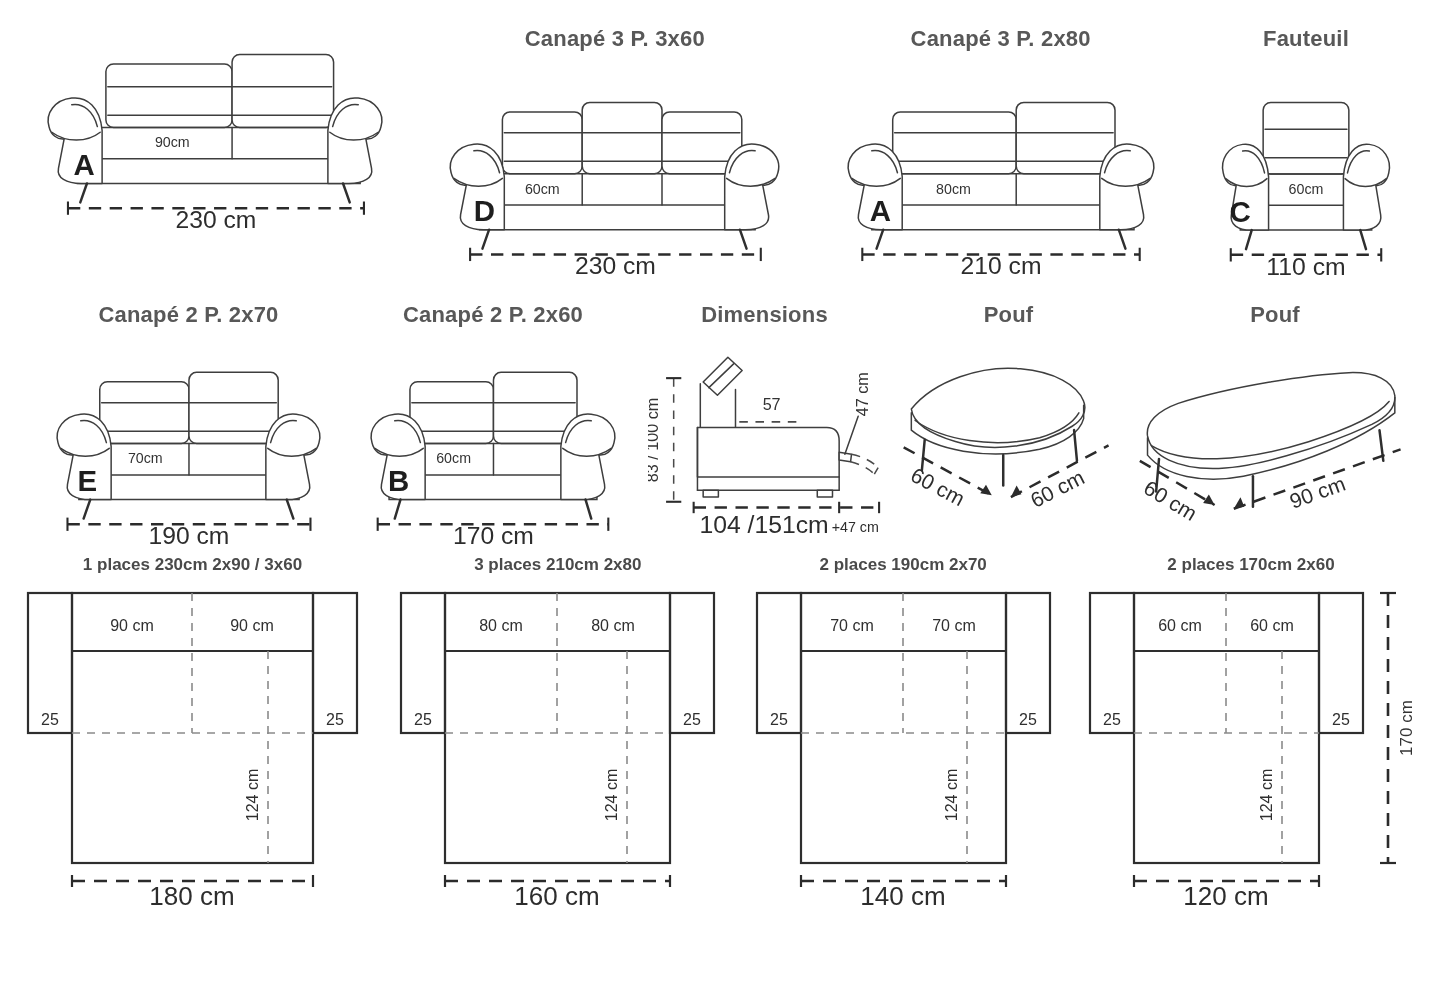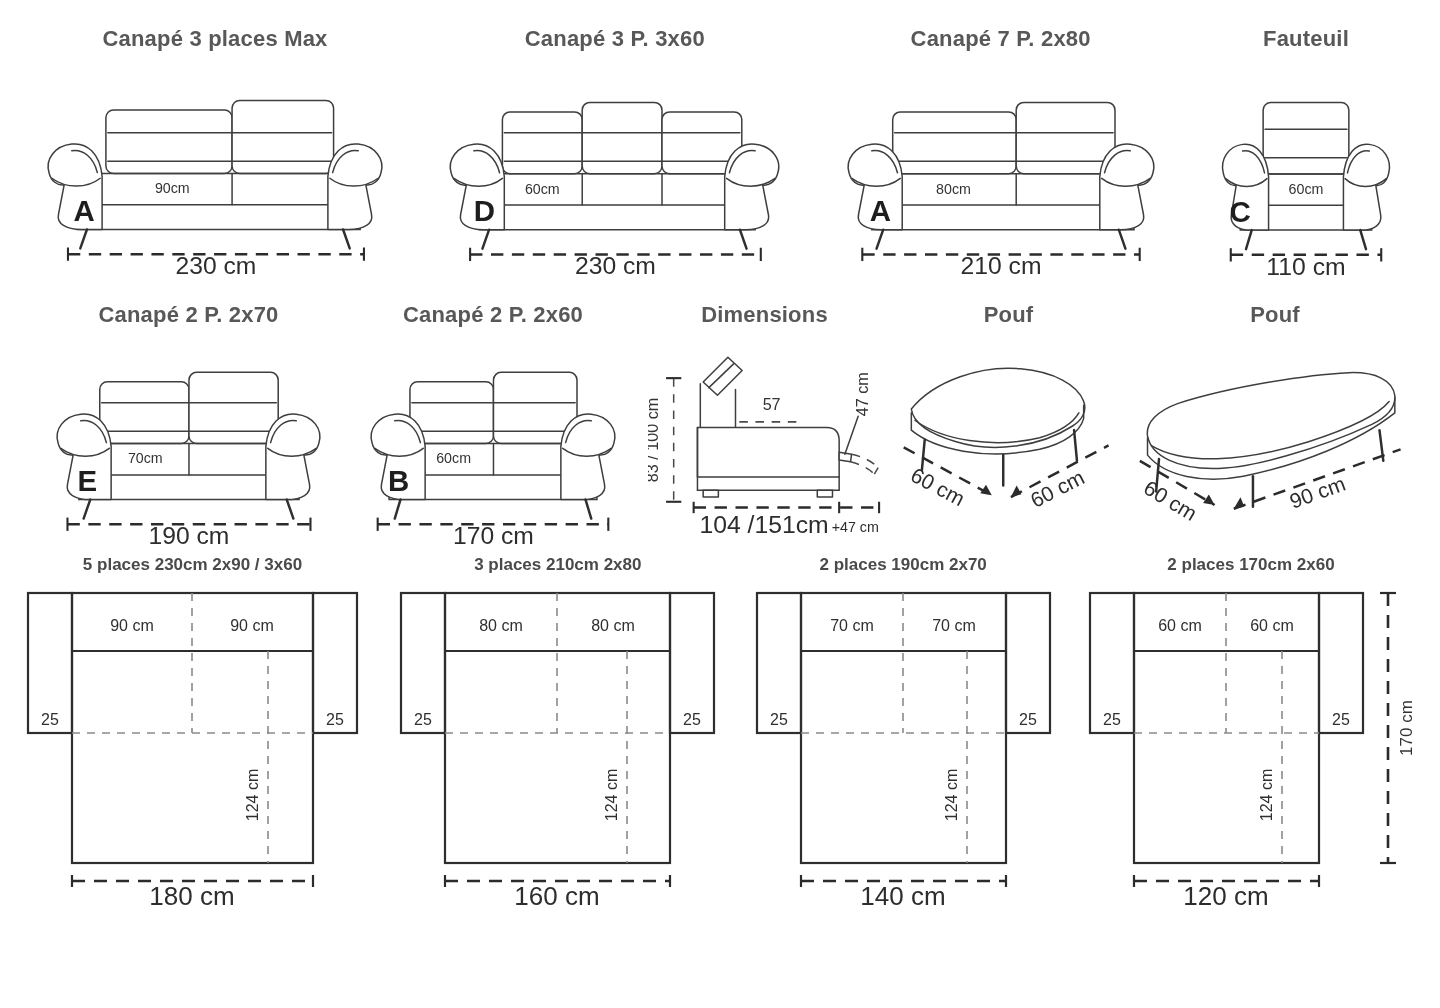--- a/index.html
+++ b/index.html
@@ -53,21 +53,20 @@
       <path class="ln" d="M 29,112 C 44,123 66,123 80,112"></path>
     </g>
   </defs>
 </svg>
 
 <div class="page">
 
   <div class="row row1">
 
     <div class="cell">
-      <div class="cell-title">Canapé 3 places Max</div>
       <svg width="370" viewBox="0 0 390 214">
         <g>
           <rect class="lnf" x="80" y="40" width="133" height="67" rx="8"></rect>
           <rect class="lnf" x="213" y="30" width="107" height="77" rx="8"></rect>
           <line class="ln" x1="82" y1="64" x2="318" y2="64"></line>
           <line class="ln" x1="82" y1="94" x2="318" y2="94"></line>
         </g>
         <g>
           <line class="ln" x1="62" y1="107" x2="336" y2="107"></line>
           <line class="ln" x1="213" y1="107" x2="213" y2="140"></line>
@@ -119,21 +118,21 @@
         <g>
           <line class="dimdash" x1="38" y1="192" x2="344" y2="192"></line>
           <line class="tick" x1="38" y1="185" x2="38" y2="199"></line>
           <line class="tick" x1="344" y1="185" x2="344" y2="199"></line>
         </g>
         <text class="dimtxt" x="191" y="213" text-anchor="middle">230 cm</text>
       </svg>
     </div>
 
     <div class="cell">
-      <div class="cell-title">Canapé 7 P. 2x80</div>
+      <div class="cell-title">Canapé 3 P. 2x80</div>
       <svg width="342" viewBox="0 0 360 214">
         <g>
           <rect class="lnf" x="66" y="42" width="130" height="65" rx="8"></rect>
           <rect class="lnf" x="196" y="32" width="104" height="75" rx="8"></rect>
           <line class="ln" x1="68" y1="64" x2="298" y2="64"></line>
           <line class="ln" x1="68" y1="94" x2="298" y2="94"></line>
         </g>
         <g>
           <line class="ln" x1="56" y1="107" x2="308" y2="107"></line>
           <line class="ln" x1="196" y1="107" x2="196" y2="140"></line>
@@ -345,21 +344,21 @@
           <text class="poufdim" transform="translate(192,164) rotate(-20)" text-anchor="middle">90 cm</text>
         </g>
       </svg>
     </div>
   </div>
 
 
   <div class="row row3">
 
     <div class="cell">
-      <div class="bed-title">5 places 230cm 2x90 / 3x60</div>
+      <div class="bed-title">1 places 230cm 2x90 / 3x60</div>
       <svg width="345" viewBox="0 0 345 322">
         <g>
           <rect class="bln" x="8" y="8" width="44" height="140"></rect>
           <rect class="bln" x="293" y="8" width="44" height="140"></rect>
           <rect class="bln" x="52" y="8" width="241" height="270"></rect>
           <line class="bln" x1="52" y1="66" x2="293" y2="66"></line>
           <line class="graydash" x1="172" y1="8" x2="172" y2="148"></line>
           <line class="graydash" x1="52" y1="148" x2="293" y2="148"></line>
           <line class="graydash" x1="248" y1="66" x2="248" y2="278"></line>
         </g>

